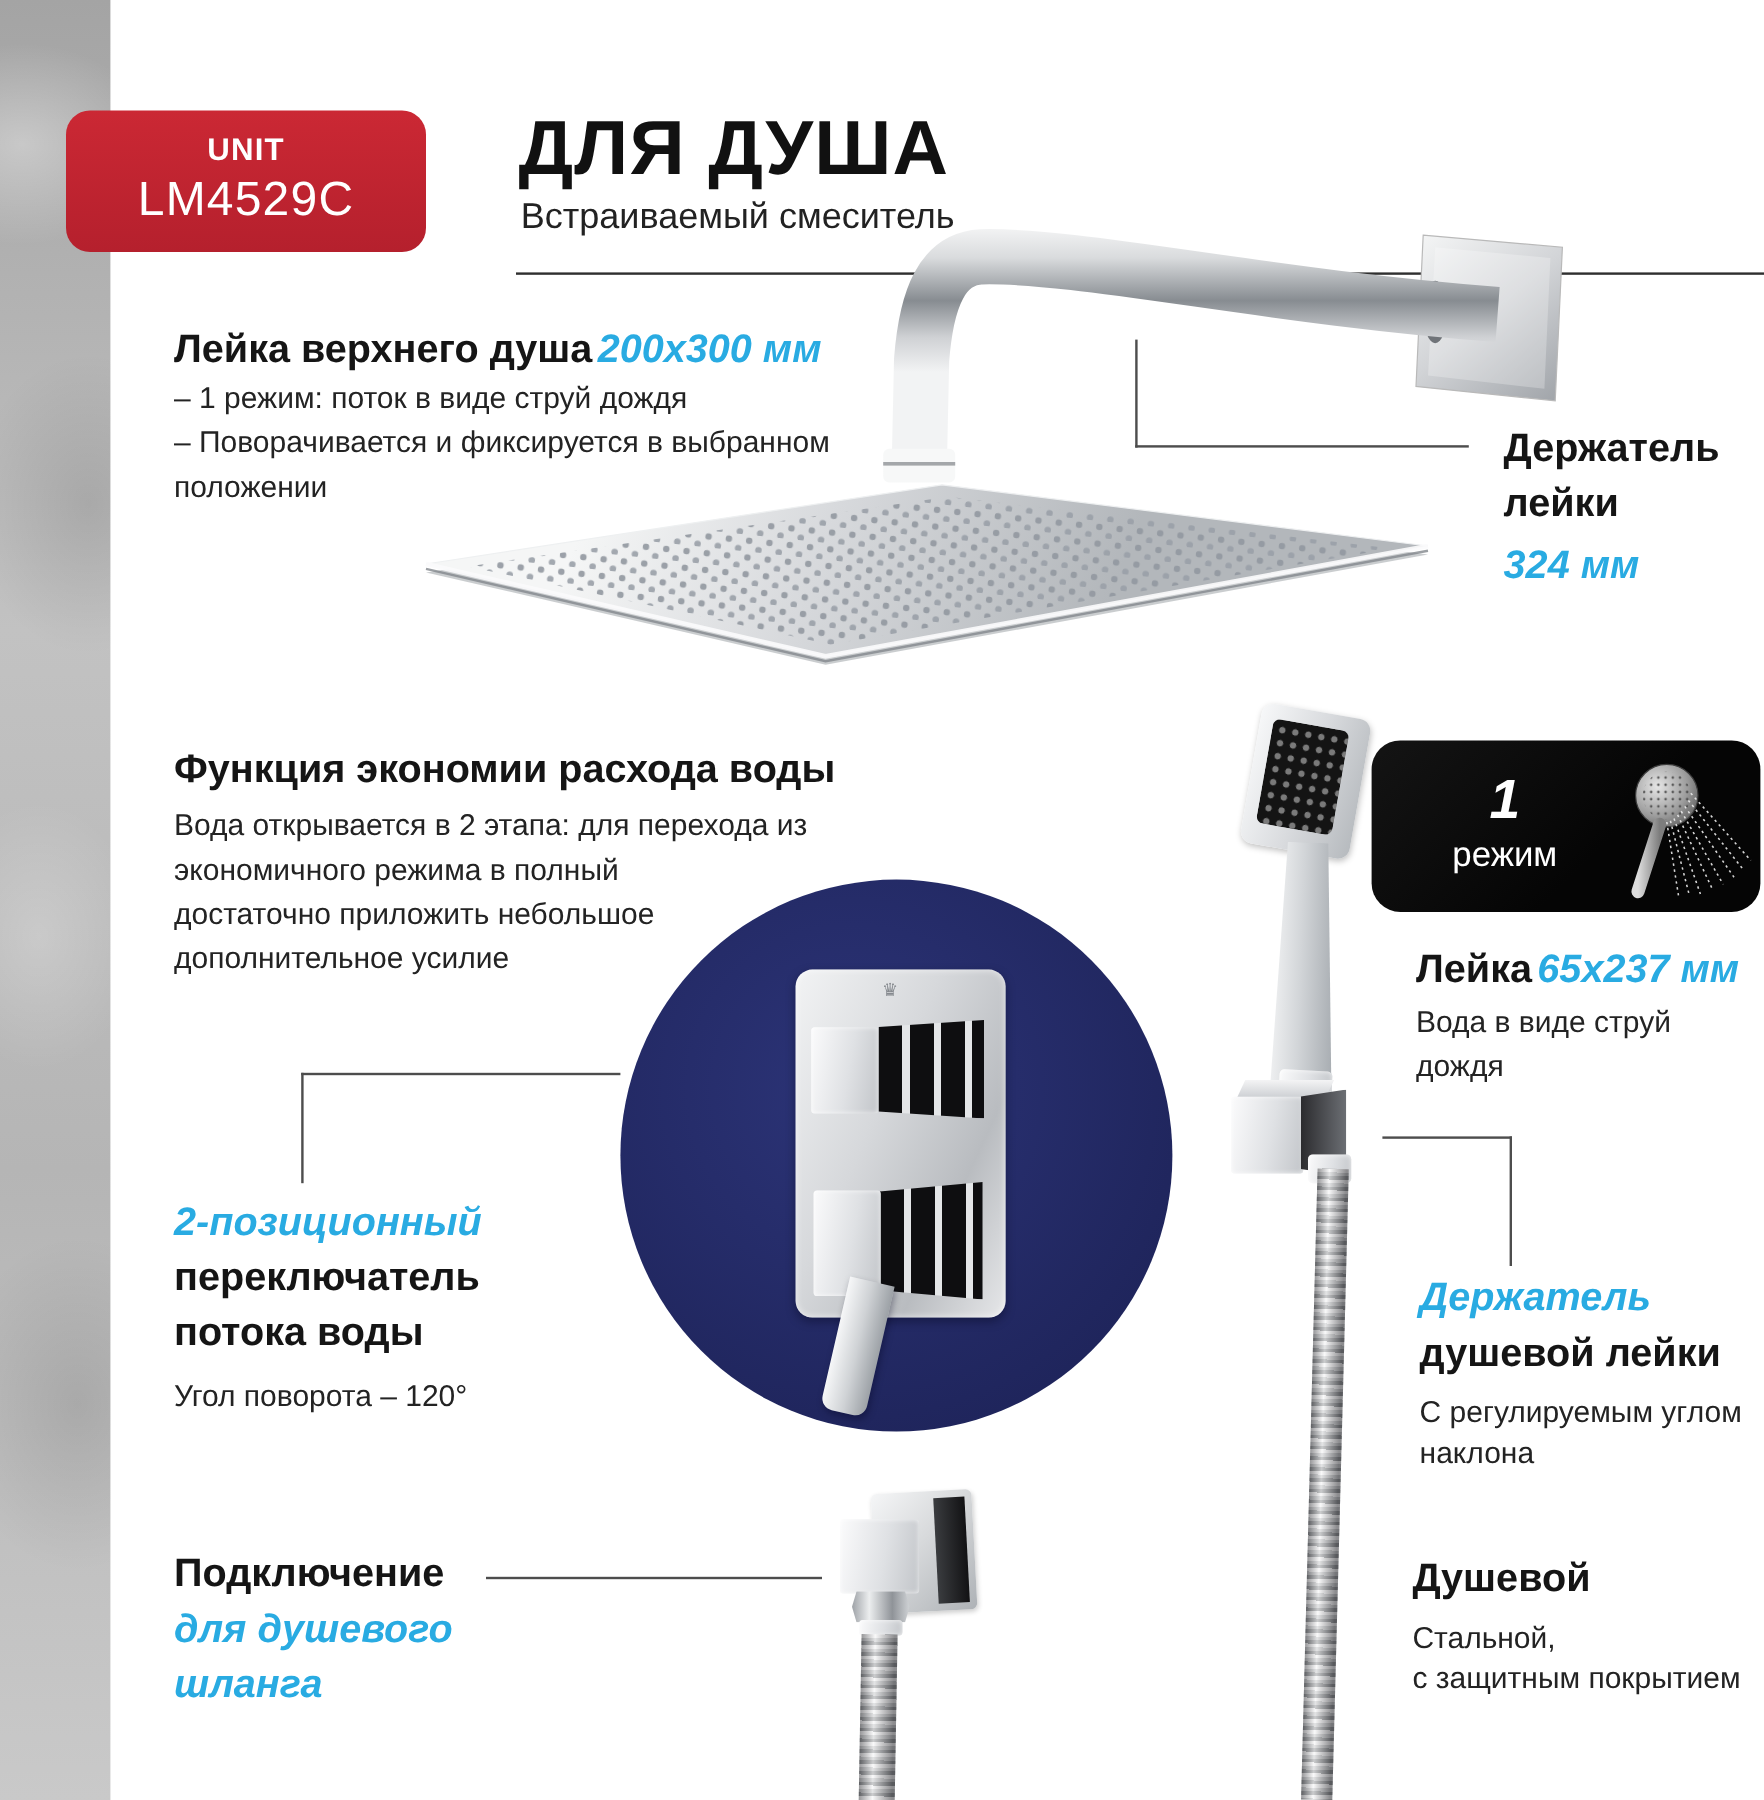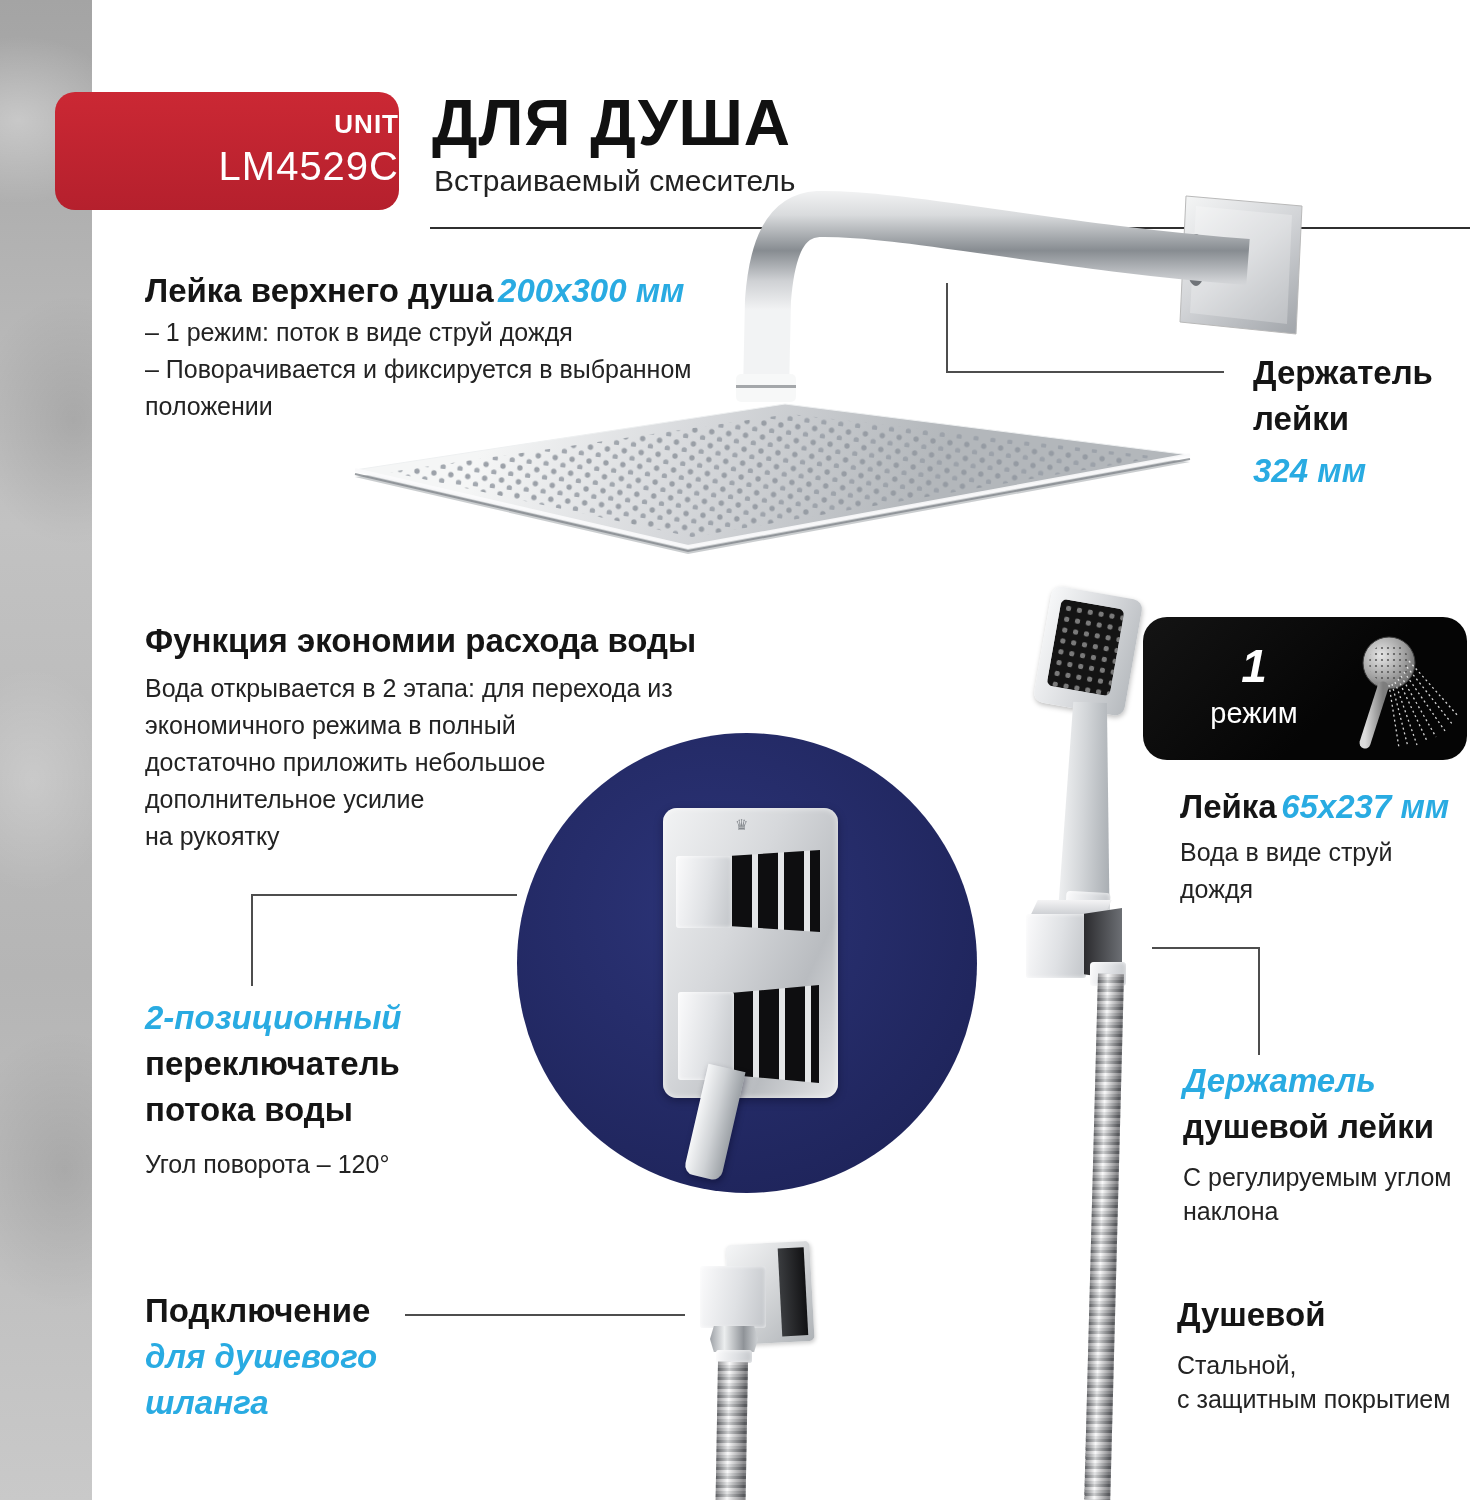--- a/index.html
+++ b/index.html
@@ -17,21 +17,21 @@
       radial-gradient(140px 180px at 80% 28%, rgba(0,0,0,.10),       transparent 70%),
       radial-gradient(120px 160px at 35% 52%, rgba(255,255,255,.22), transparent 70%),
       radial-gradient(150px 200px at 70% 78%, rgba(0,0,0,.10),       transparent 70%),
       linear-gradient(180deg,#a4a4a4,#c2c2c2 35%,#b5b5b5 65%,#c9c9c9);
   }
 
   
   .unit-badge{
     left:55px;top:92px;width:300px;height:118px;border-radius:20px;
     background:linear-gradient(180deg,#cb2834,#b5202d);
-    color:#fff;text-align:right;padding-left:44px;
+    color:#fff;text-align:center;
   }
   .unit-badge .u1{font-size:26px;font-weight:700;letter-spacing:1px;margin-top:17px;}
   .unit-badge .u2{font-size:40px;font-weight:400;margin-top:4px;letter-spacing:1px;}
 
   
   .page-title{left:432px;top:86px;font-size:64px;font-weight:800;letter-spacing:1px;color:#111;}
   .page-subtitle{left:434px;top:164px;font-size:30px;color:#222;}
 
   
   .line{background:#4d4d4d;}
@@ -200,21 +200,20 @@
     <div class="h-blue" style="margin-top:6px;">324 мм</div>
   </div>
 
   <div class="abs" style="left:145px;top:622px;width:620px;">
     <div class="h-black">Функция экономии расхода воды</div>
     <div class="body-txt" style="margin-top:10px;">
       <div>Вода открывается в 2 этапа: для перехода из</div>
       <div>экономичного режима в полный</div>
       <div>достаточно приложить небольшое</div>
       <div>дополнительное усилие</div>
-      <div>на рукоятку</div>
     </div>
   </div>
 
   <div class="abs navy-circle"></div>
   <div class="abs mixer-plate"></div>
   <div class="abs mixer-logo">♛</div>
   <div class="abs chrome-f knob-front"></div>
   <div class="abs stripe-side knob-side"></div>
   <div class="abs stripe-side lever-side"></div>
   <div class="abs chrome-f lever-front"></div>

